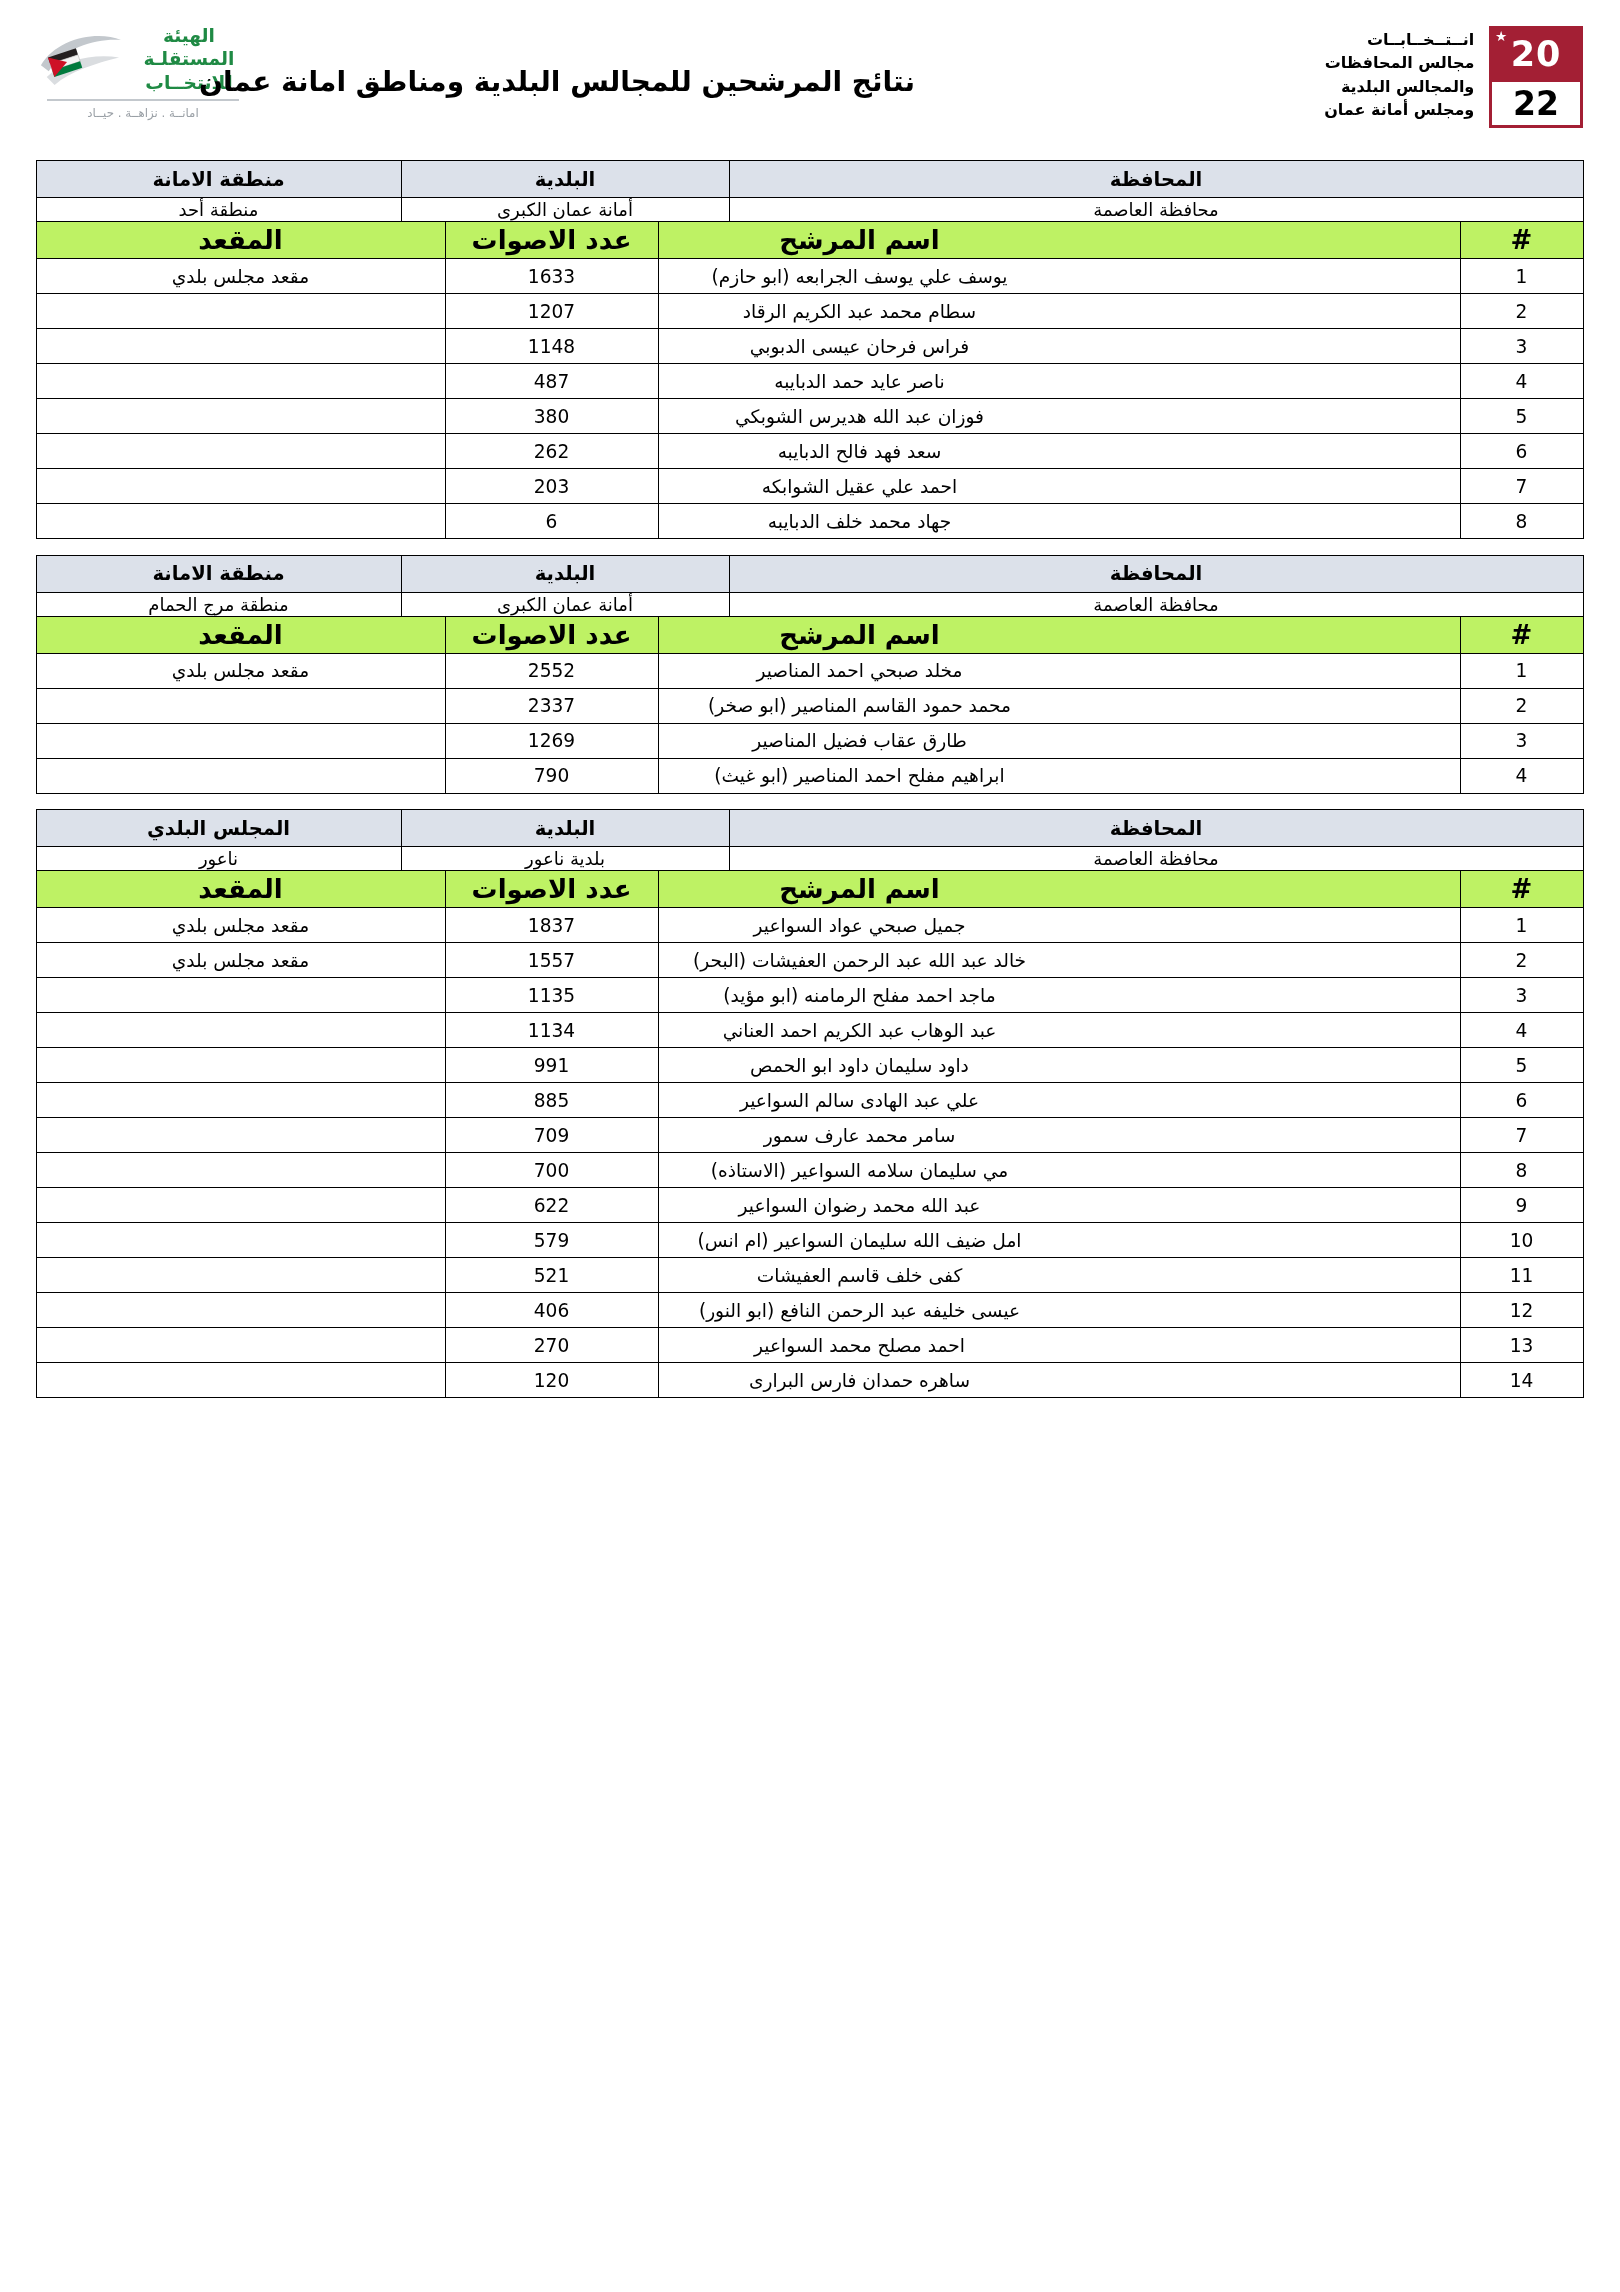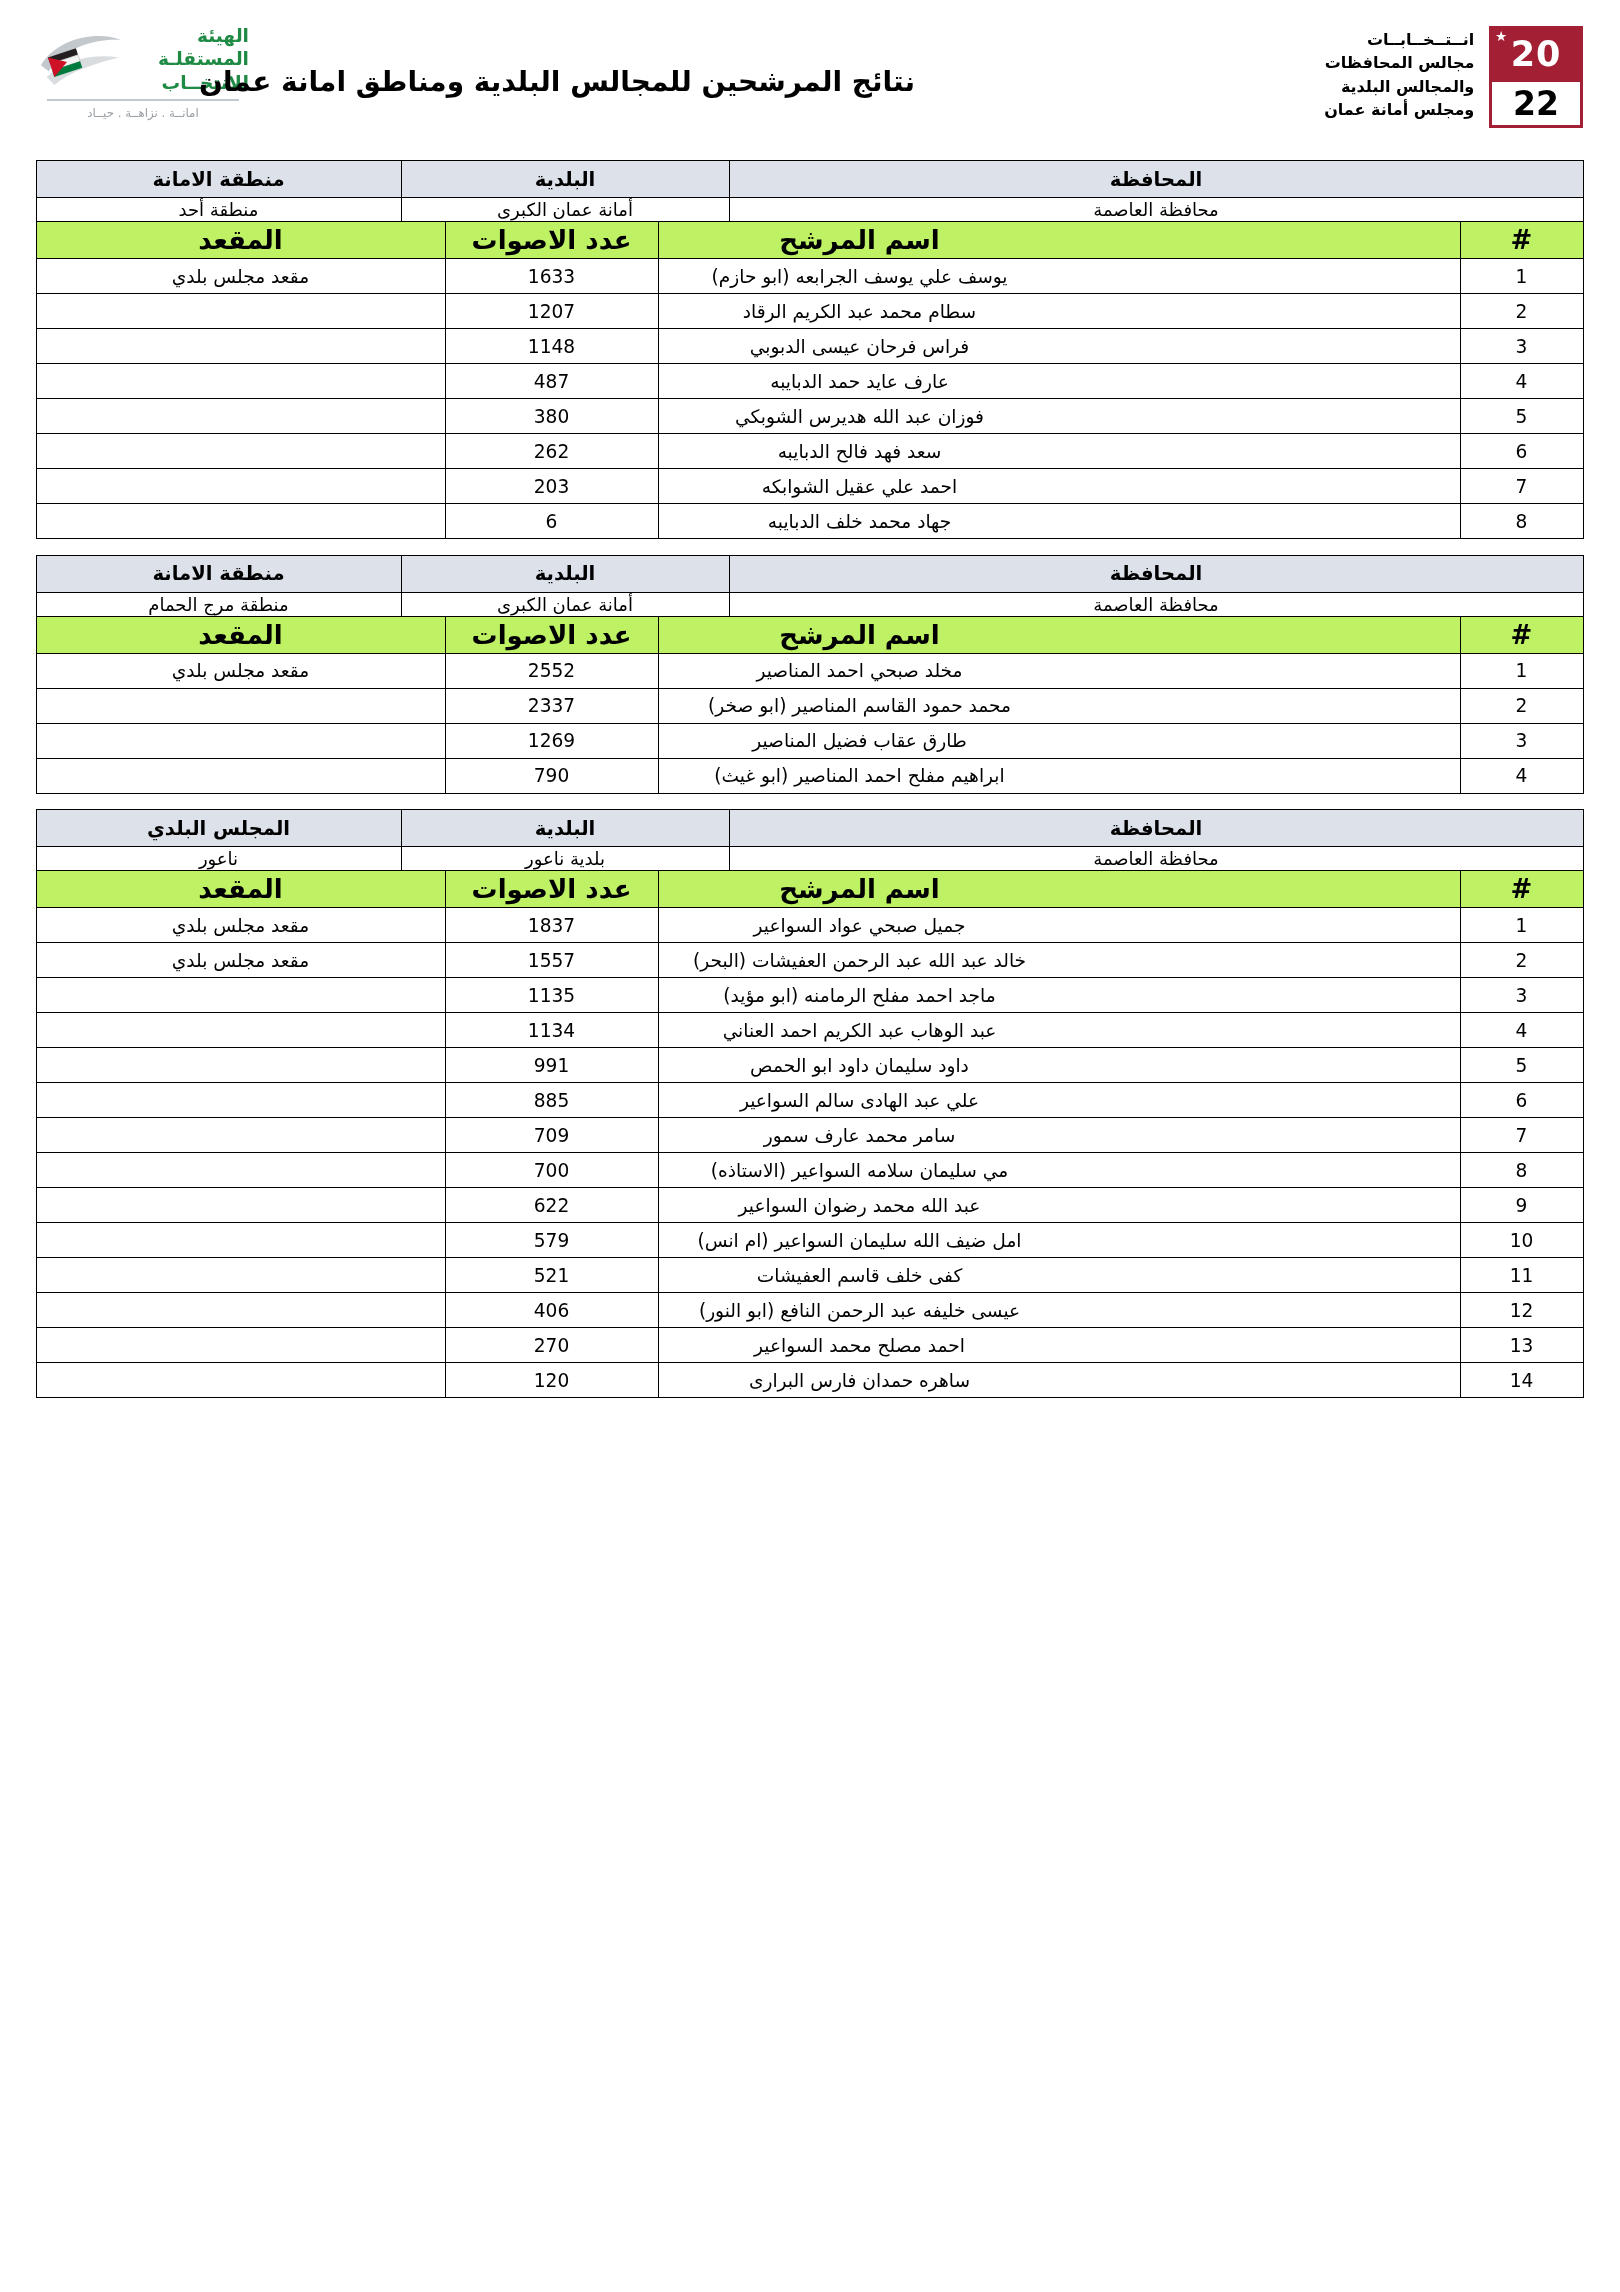--- a/index.html
+++ b/index.html
@@ -16,21 +16,21 @@
   .year-logo { width: 94px; height: 102px; flex: 0 0 auto; }
   .y-top { height: 56px; background: #a31f34; color: #fff; display: flex; align-items: center; justify-content: center;
            font-weight: bold; font-size: 35px; position: relative; letter-spacing: 1px; }
   .y-star { position: absolute; top: 2px; left: 5.9px; font-size: 13.7px; color: #fff; }
   .y-bottom { height: 46px; border: 3.9px solid #a31f34; border-top: none; display: flex; align-items: center;
               justify-content: center; color: #000000; font-weight: bold; font-size: 33px; background: #fff; }
   .election-lines { text-align: right; font-weight: bold; font-size: 16px; line-height: 23.5px; padding-top: 2px; }
 
   .iec-logo { position: absolute; top: 23.5px; left: 37px; width: 212px; }
   .iec-row { display: flex; align-items: center; gap: 5.9px; }
-  .iec-name { color: #1f8a44; font-weight: bold; font-size: 18.6px; line-height: 23.5px; flex: 1; }
+  .iec-name { color: #1f8a44; font-weight: bold; font-size: 18.6px; line-height: 23.5px; text-align: center; flex: 1; }
   .iec-sep { border-top: 2px solid #c3c8cd; margin: 4.9px 9.8px; }
   .iec-tagline { color: #9aa0a6; font-size: 11.8px; letter-spacing: 2px; text-align: center; }
 
   
   .block { width: 1547px; margin: 0 auto 15.7px; }
   table { border-collapse: collapse; table-layout: fixed; width: 100%; direction: rtl; }
   th, td { border: 1px solid #000; text-align: center; vertical-align: middle; white-space: nowrap; font-weight: normal; }
   .info-table th { background: #dce1ea; height: 37px; font-size: 19.6px; font-weight: bold; }
   .info-table td { height: 20px; font-size: 18px; }
   .cand-table { margin-top: -1px; }
@@ -139,21 +139,21 @@
         <td></td>
       </tr>
       <tr>
         <td>3</td>
         <td class="c-name">فراس فرحان عيسى الدبوبي</td>
         <td>1148</td>
         <td></td>
       </tr>
       <tr>
         <td>4</td>
-        <td class="c-name">عارف عايد حمد الدبايبه</td>
+        <td class="c-name">ناصر عايد حمد الدبايبه</td>
         <td>487</td>
         <td></td>
       </tr>
       <tr>
         <td>5</td>
         <td class="c-name">فوزان عبد الله هديرس الشوبكي</td>
         <td>380</td>
         <td></td>
       </tr>
       <tr>

